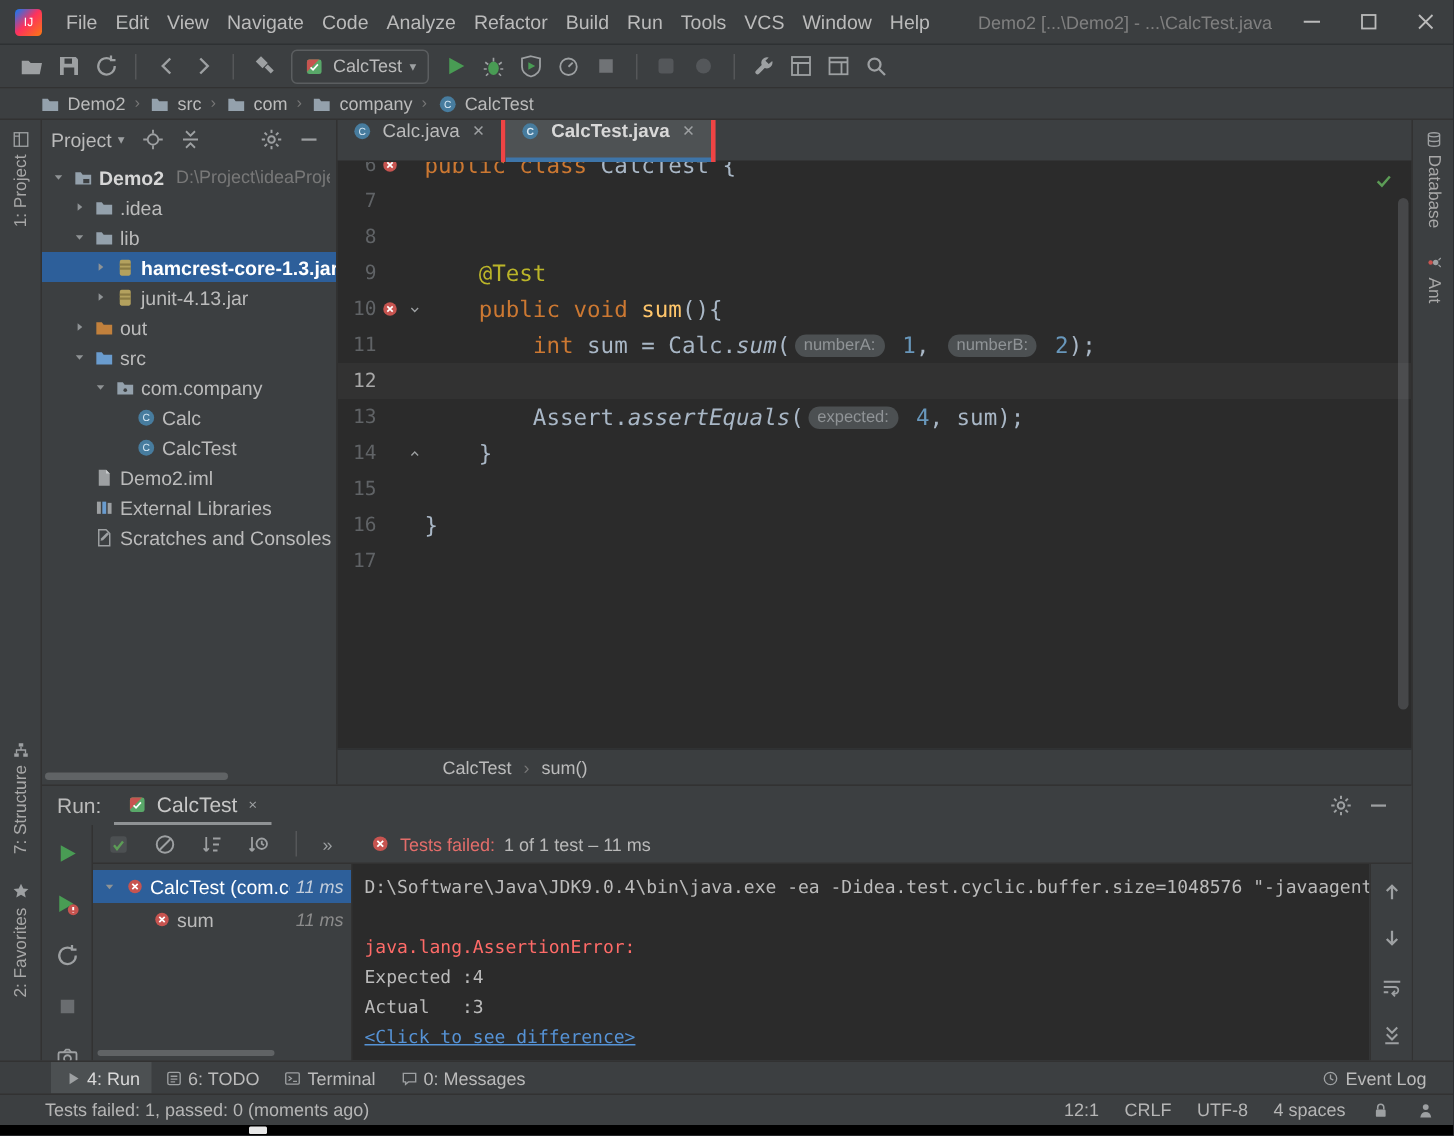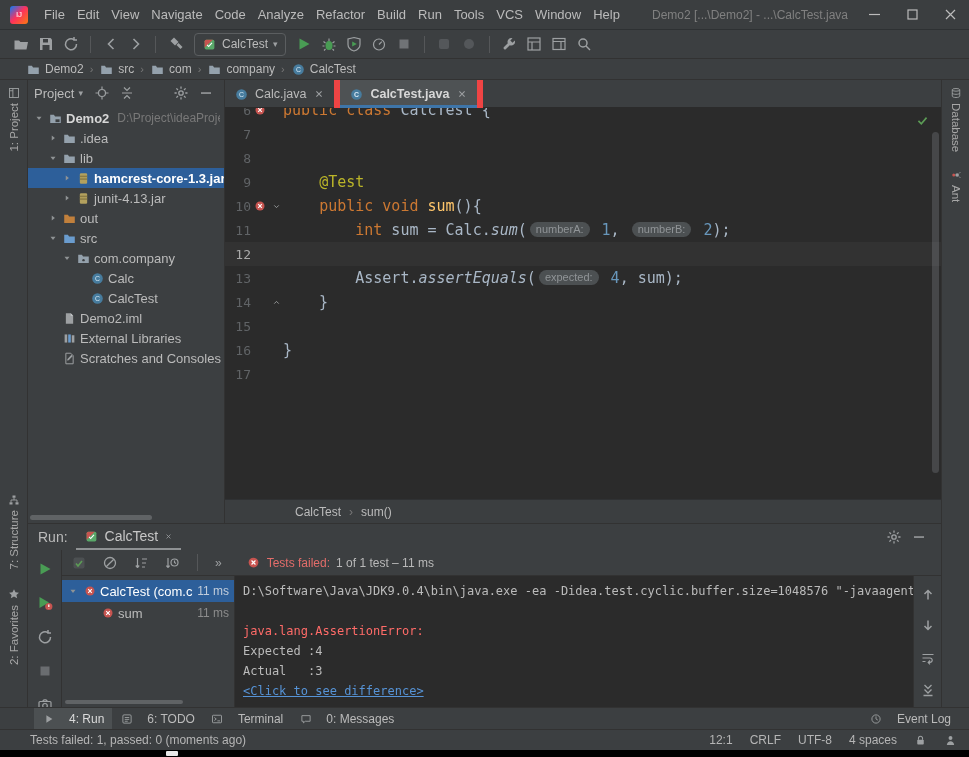--- a/index.html
+++ b/index.html
@@ -59,21 +59,21 @@
   .arrow svg{width:10px;height:10px;}
   .tlabel{color:#bbbbbb;font-size:13px;}
   .tlabel.bold{font-weight:bold;color:#d7d7d7;}
   .tsuffix{color:#787878;font-size:12px;margin-left:5px;overflow:hidden;}
   .pp-hscroll{position:absolute;bottom:3px;left:2px;height:5px;width:190px;}
   .thumb-h{width:122px;height:5px;background:#606365;border-radius:3px;}
 
   
   .editor{position:absolute;left:225px;top:80px;width:716px;height:443px;background:#2b2b2b;box-sizing:border-box;}
   .tabs{height:28px;background:#3c3f41;display:flex;border-bottom:1px solid #2b2b2b;box-sizing:border-box;}
-  .etab{display:flex;align-items:center;gap:6px;padding:0 9px;height:28px;font-size:12.5px;color:#bbbbbb;border-right:6px solid #ef4444;box-sizing:border-box;}
+  .etab{display:flex;gap:6px;padding:0 9px;height:28px;font-size:12.5px;color:#bbbbbb;border-right:3px solid #ef4444;box-sizing:border-box;}
   .etab.active{background:#4e5254;color:#d8d8d8;box-shadow:inset 0 -3px 0 #3e75a9;font-weight:bold;}
   .etab-close svg{width:10px;height:10px;}
   .code-wrap{position:absolute;left:0;top:28px;right:0;bottom:24px;overflow:hidden;}
   .code-pane{margin-top:-10px;}
   .cl{display:flex;align-items:center;height:24px;}
   .cl.current{background:#323232;}
   .gut{flex:none;width:58px;display:flex;align-items:center;height:100%;}
   .gnum{width:26px;text-align:right;color:#606366;font-size:13px;font-family:"DejaVu Sans Mono",monospace;flex:none;}
   .cl.current .gnum{color:#a9a9a9;}
   .gico{width:18px;display:inline-flex;justify-content:center;flex:none;}
@@ -107,34 +107,34 @@
   .run-toolbar{height:26px;flex:none;display:flex;align-items:center;gap:6px;padding-left:4px;border-bottom:1px solid #323232;box-sizing:border-box;}
   .rt-more{color:#9da0a2;font-size:12px;padding:0 4px;}
   .run-summary{display:flex;align-items:center;gap:6px;margin-left:14px;font-size:12px;color:#b9b9b9;white-space:nowrap;overflow:hidden;}
   .run-summary .failed{color:#e36d6a;}
   .run-content{flex:1;display:flex;min-height:0;}
   .test-tree{width:172px;flex:none;position:relative;font-size:13px;padding-top:4px;box-sizing:border-box;overflow:hidden;}
   .test-row{height:22px;display:flex;align-items:center;gap:4px;white-space:nowrap;overflow:hidden;}
   .test-row.selected{background:#2d5f9a;}
   .test-row.selected .test-label{color:#ffffff;}
   .test-label{overflow:hidden;flex:1;min-width:0;}
-  .test-time{flex:none;color:#8c8c8c;font-size:12px;padding-right:5px;}
+  .test-time{flex:none;color:#8c8c8c;font-size:12px;padding-right:5px;font-style:italic;}
   .test-row.selected .test-time{color:#c2cddb;}
   .tree-hscroll{position:absolute;bottom:3px;left:3px;width:150px;height:4px;}
   .tree-hscroll .thumb-h{width:118px;height:4px;}
   .console{flex:1;min-width:0;background:#2b2b2b;border-left:1px solid #323232;padding:5px 8px;overflow:hidden;}
   .con-line{font-family:"DejaVu Sans Mono",monospace;font-size:12px;line-height:20px;white-space:pre;color:#bbbbbb;}
   .con-error{color:#ff6b68;}
   .con-link{color:#5693d6;text-decoration:underline;}
   .run-right{width:28px;flex:none;border-left:1px solid #323232;background:#3c3f41;display:flex;flex-direction:column;align-items:center;gap:9px;padding:6px 0;box-sizing:border-box;}
   .run-right .push-bottom{margin-top:auto;}
 
   
   .tw-bar{position:absolute;left:0;top:707px;right:0;height:22px;background:#3c3f41;border-top:1px solid #323232;display:flex;align-items:center;padding:0 10px 0 34px;box-sizing:border-box;}
-  .tw-item{display:flex;align-items:center;gap:14px;height:100%;padding:0 8px;font-size:12px;color:#bbbbbb;}
+  .tw-item{display:flex;align-items:center;gap:3px;height:100%;padding:0 8px;font-size:12px;color:#bbbbbb;}
   .tw-item.active{background:#4c5052;color:#dadada;}
   .tw-right{margin-left:auto;display:flex;}
   .statusbar{position:absolute;left:0;top:729px;right:0;height:21px;background:#3c3f41;border-top:1px solid #323232;display:flex;align-items:center;padding:0 12px 0 30px;font-size:12px;color:#b5b5b5;box-sizing:border-box;}
   .statusbar-right{margin-left:auto;display:flex;align-items:center;gap:17px;}
   .sb-item{color:#b5b5b5;}
   .sb-icon{display:inline-flex;}
   .sb-icon svg{width:13px;height:13px;}
 
   
   .taskbar{position:absolute;left:0;top:750px;right:0;height:7px;background:#000;}

